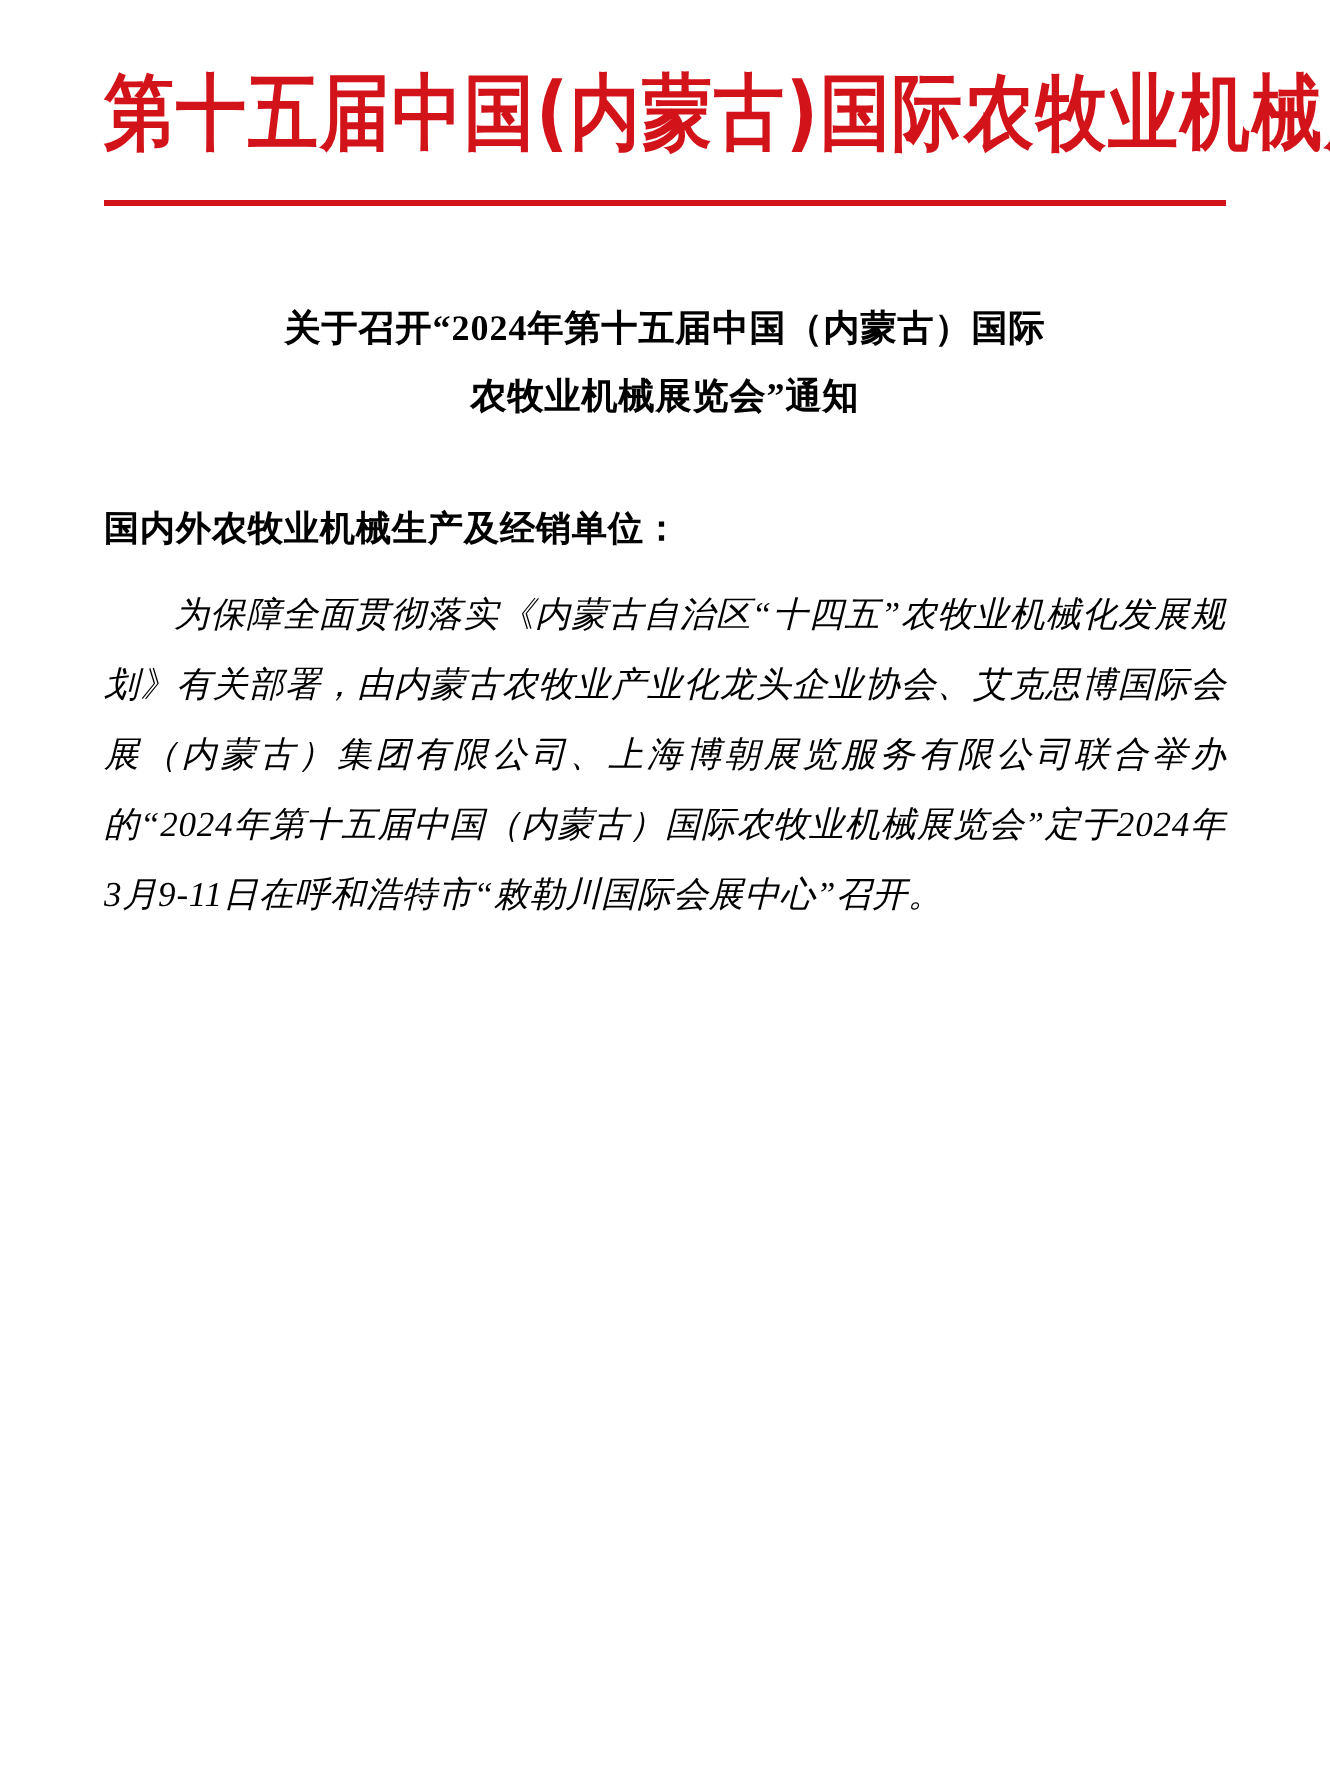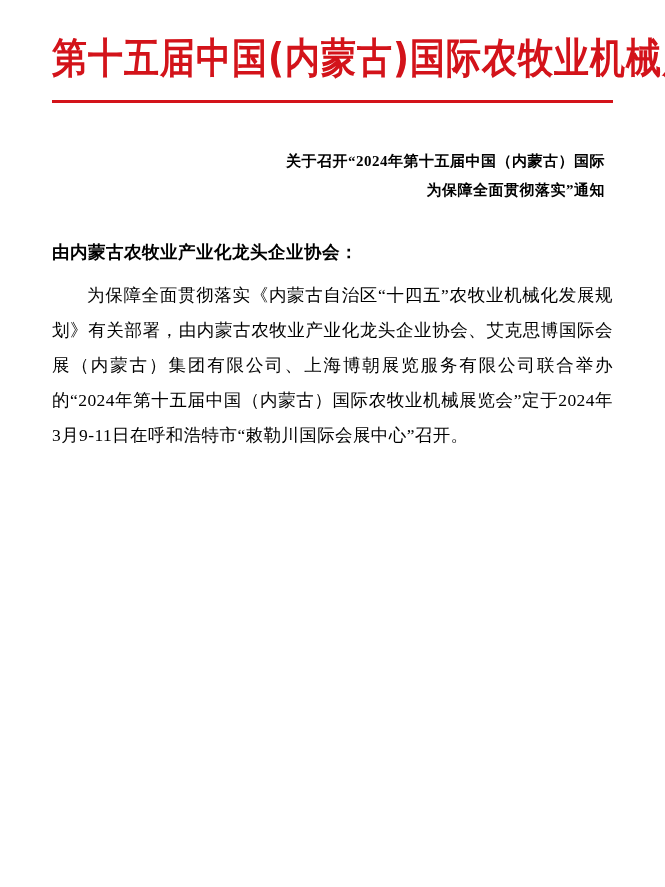--- a/index.html
+++ b/index.html
@@ -37,23 +37,23 @@
     transform: scaleY(1.18);
     transform-origin: center top;
   }
   .masthead-rule {
     margin-top: 26px;
     height: 3px;
     background: #d3131a;
   }
   .doc-title {
     margin-top: 44px;
-    text-align: right;
+    text-align: center;
     font-weight: bold;
-    font-size: 15px;
+    font-size: 18px;
     line-height: 1.9;
     letter-spacing: 0.5px;
     padding: 0 8px;
   }
   .doc-title div {
     white-space: nowrap;
   }
   .salutation {
     margin-top: 36px;
     font-weight: bold;
@@ -64,39 +64,40 @@
     margin-top: 14px;
     font-size: 17.5px;
     line-height: 2.0;
     text-align: justify;
     text-justify: inter-ideograph;
     letter-spacing: 0.4px;
   }
   .body-text p {
     margin: 0 0 0 0;
     text-indent: 2em;
+    font-style: italic;
   }
   .body-text p + p {
     margin-top: 2px;
   }
 </style>
 </head>
 <body>
 
 <div class="page">
 
   <div class="masthead">
     <div class="masthead-title">第十五届中国(内蒙古)国际农牧业机械展览会</div>
   </div>
   <div class="masthead-rule"></div>
 
   <div class="doc-title">
     <div>关于召开“2024年第十五届中国（内蒙古）国际</div>
-    <div>为保障全面贯彻落实”通知</div>
+    <div>农牧业机械展览会”通知</div>
   </div>
 
-  <div class="salutation">由内蒙古农牧业产业化龙头企业协会：</div>
+  <div class="salutation">国内外农牧业机械生产及经销单位：</div>
 
   <div class="body-text">
     <p>为保障全面贯彻落实《内蒙古自治区“十四五”农牧业机械化发展规划》有关部署，由内蒙古农牧业产业化龙头企业协会、艾克思博国际会展（内蒙古）集团有限公司、上海博朝展览服务有限公司联合举办的“2024年第十五届中国（内蒙古）国际农牧业机械展览会”定于2024年3月9-11日在呼和浩特市“敕勒川国际会展中心”召开。</p>
   </div>
 
 </div>
 
 </body></html>

